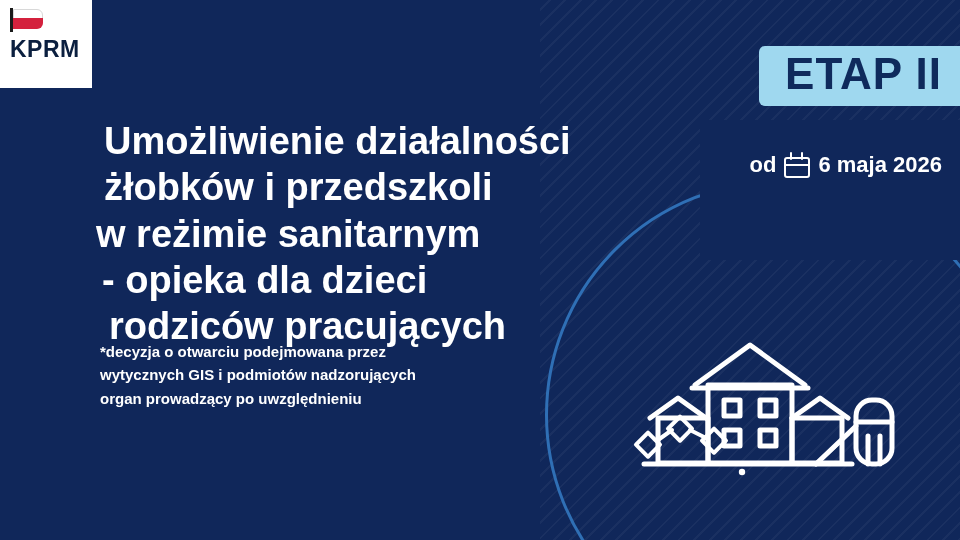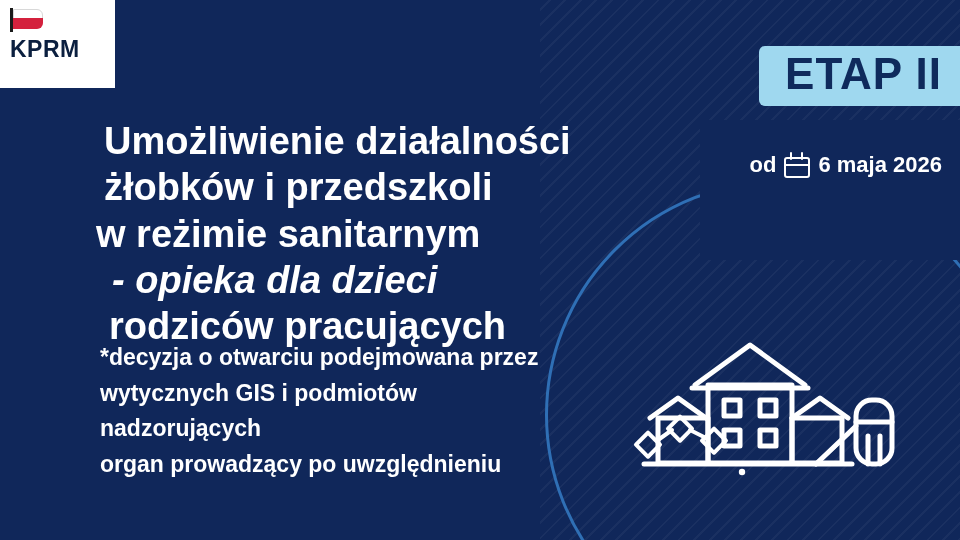--- a/index.html
+++ b/index.html
@@ -57,21 +57,21 @@
     width: 330px;
     height: 140px;
     background: #10275a;
   }
 
   
   .logo-box {
     position: absolute;
     left: 0;
     top: 0;
-    width: 115px;
+    width: 92px;
     height: 88px;
     background: #ffffff;
     display: flex;
     flex-direction: column;
     justify-content: flex-start;
     align-items: flex-start;
     padding: 8px 0 0 10px;
     box-sizing: border-box;
   }
   .flag {
@@ -184,31 +184,31 @@
     top: 118px;
     width: 600px;
     color: #ffffff;
     font-size: 38px;
     font-weight: bold;
     line-height: 1.22;
   }
   .headline .l1 { margin-left: 8px; }
   .headline .l2 { margin-left: 8px; }
   .headline .l3 { margin-left: 0px; }
-  .headline .l4 { margin-left: 16px; font-style: italic; }
+  .headline .l4 { margin-left: 6px; }
   .headline .l5 { margin-left: 13px; }
 
   
   .footnote {
     position: absolute;
     left: 100px;
     top: 340px;
     width: 470px;
     color: #ffffff;
-    font-size: 23px;
+    font-size: 15px;
     font-weight: bold;
     line-height: 1.55;
   }
 
   
   .illustration {
     position: absolute;
     left: 620px;
     top: 250px;
     width: 330px;

